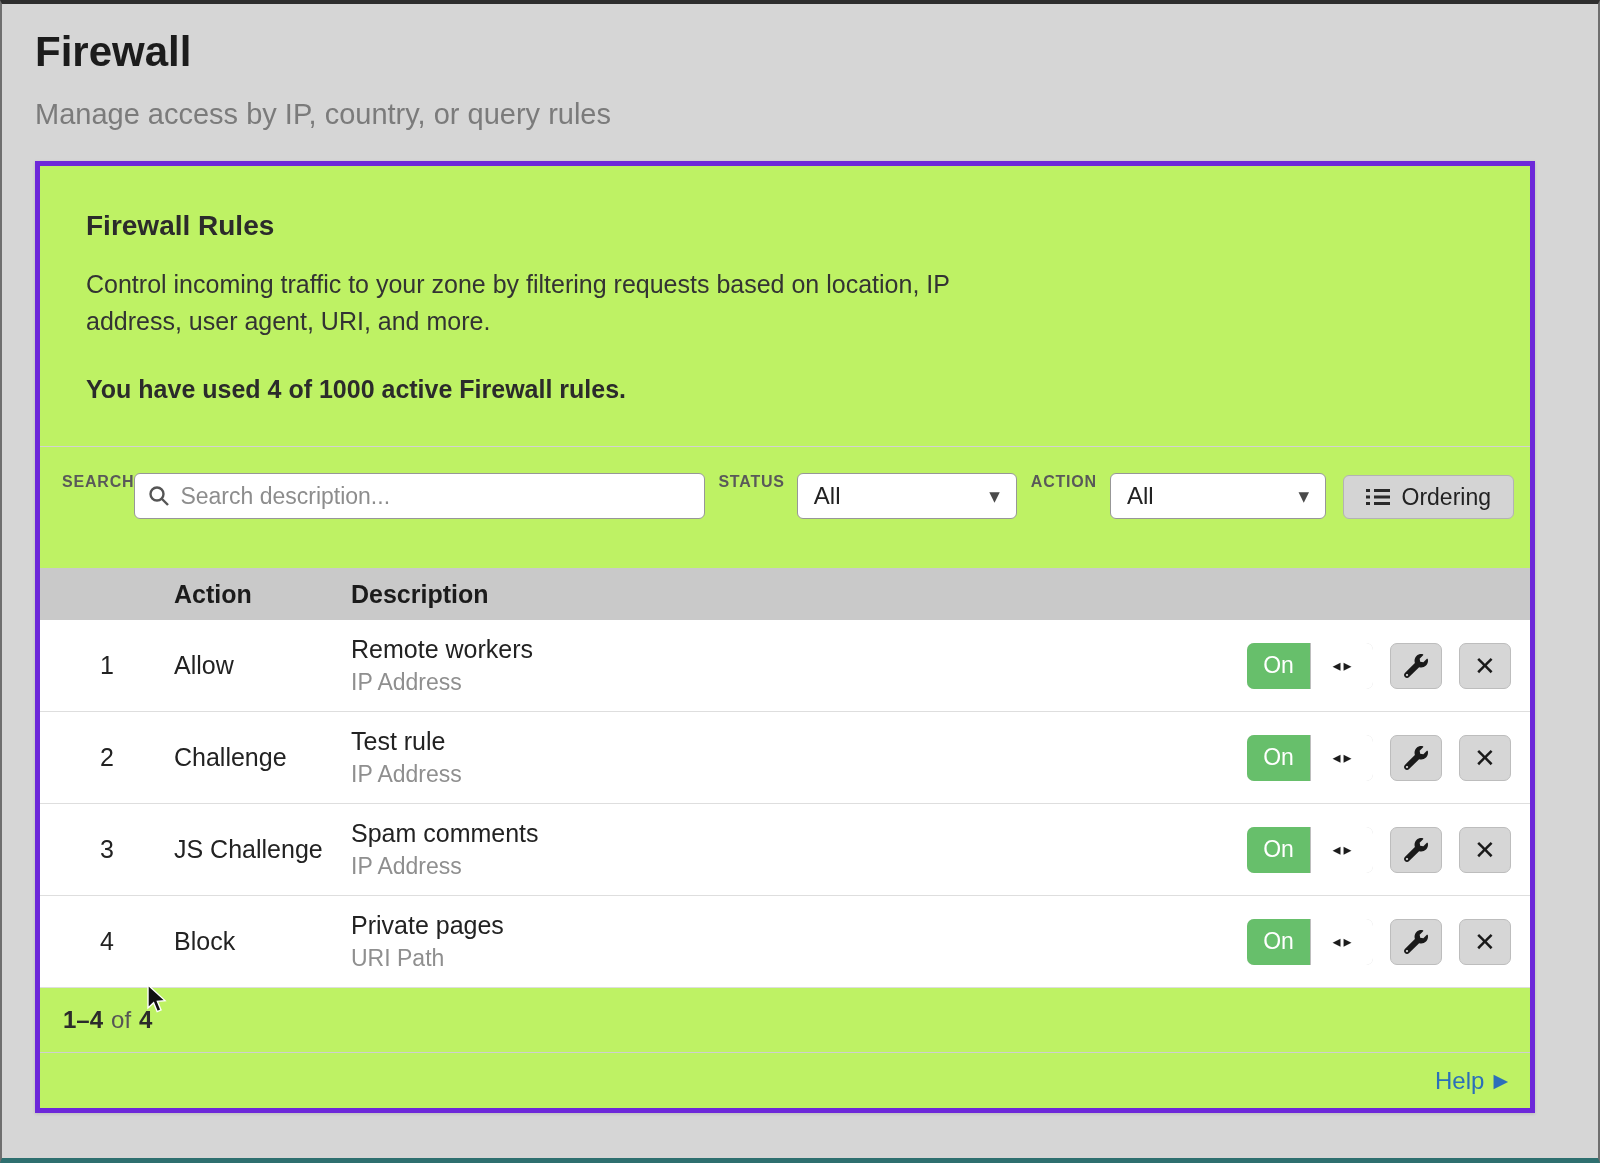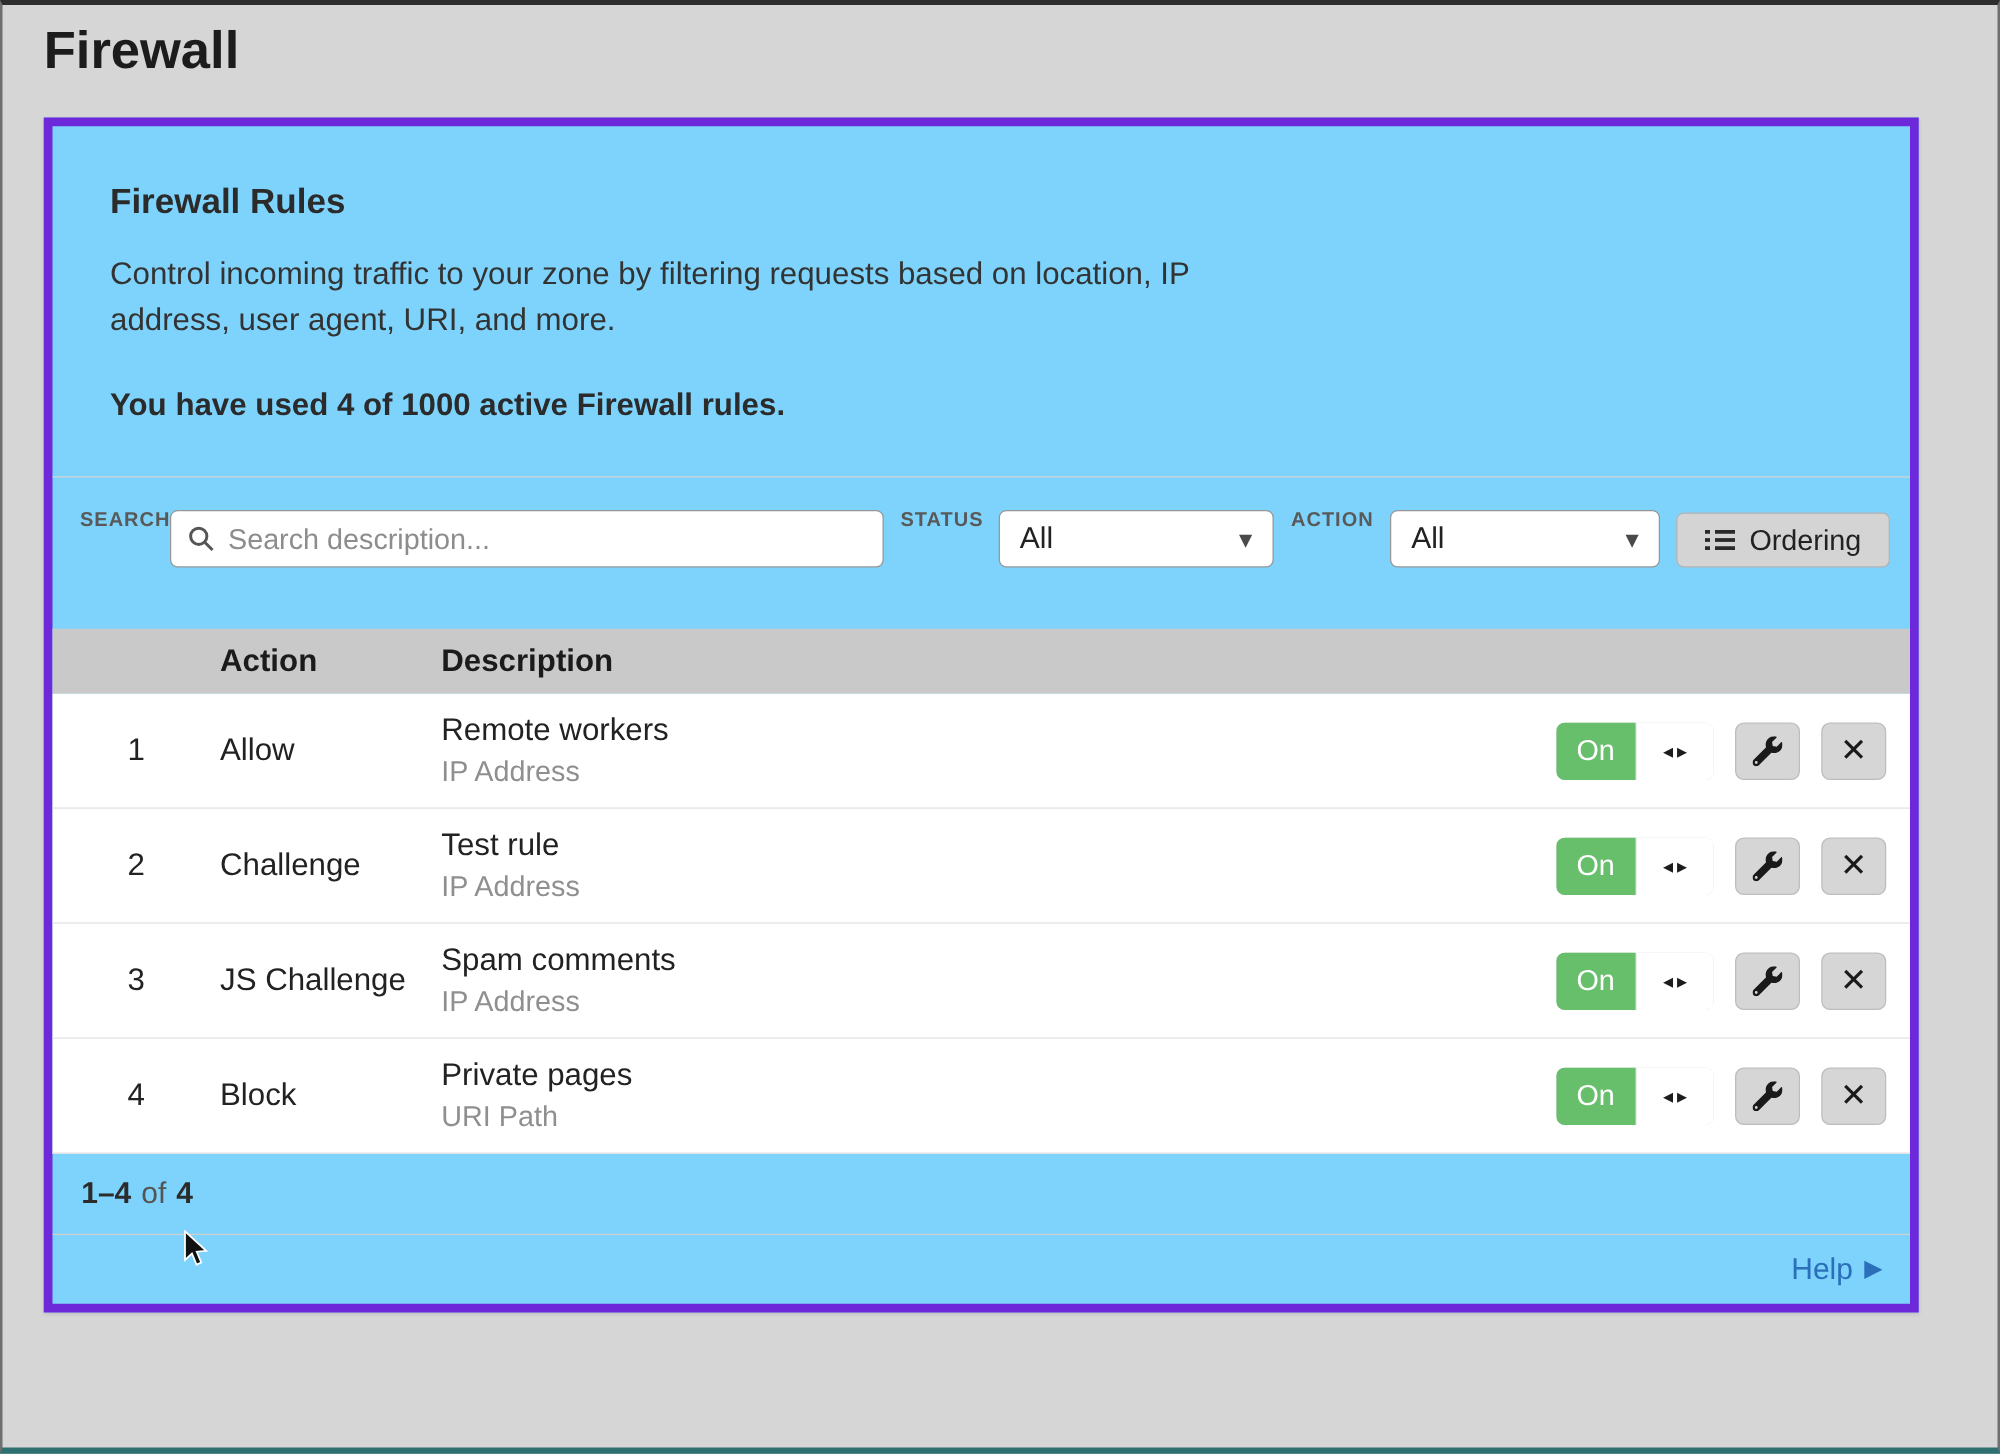--- a/index.html
+++ b/index.html
@@ -8,32 +8,32 @@
     font-family: "Liberation Sans", "DejaVu Sans", sans-serif;
     background: #d6d6d6;
     color: #222;
     overflow: hidden;
     border-top: 4px solid #2e2e2e;
     border-left: 2px solid #6f6f6f;
     border-right: 2px solid #6f6f6f;
     border-bottom: 5px solid #2e6f6f;
     position: relative;
   }
-  .page { padding: 12px 33px 0 33px; }
+  .page { padding: 24px 33px 0 33px; }
 
   
   .page-title { font-size: 42px; font-weight: bold; color: #1c1c1c; line-height: 1.15; }
   .page-subtitle { font-size: 29px; color: #7b7b7b; margin-top: 22px; }
 
   
   .card {
     margin-top: 30px;
     width: 1500px;
-    background: #7dd3fc;
-    border: 7px solid #6d28d9;
+    background: #bef264;
+    border: 5px solid #6d28d9;
     box-shadow: 0 1px 3px rgba(0,0,0,0.12);
   }
 
   
   .card-top { display: flex; border-bottom: 1px solid #d2d2d2; height: 281px; }
   .card-top-left { width: 1055px; padding: 44px 48px 0 46px; }
   .intro-heading { font-size: 28px; font-weight: bold; color: #2b2b2b; }
   .intro-desc { font-size: 25px; color: #333; line-height: 1.45; margin-top: 24px; max-width: 945px; }
   .intro-usage { font-size: 25px; font-weight: bold; color: #2b2b2b; margin-top: 36px; }
   .card-top-right { flex: 1; background: #e9e9e9; display: flex; align-items: center; justify-content: center; }
@@ -102,20 +102,21 @@
   .help-link .help-arrow { font-size: 19px; }
 
   .cursor { position: absolute; left: 144px; top: 980px; pointer-events: none; }
 </style>
 </head>
 <body>
 
 <div class="page">
 
   <div class="page-title">Firewall</div>
+  <div class="page-subtitle">Manage access by IP, country, or query rules</div>
 
   <div class="card">
 
     <div class="card-top">
       <div class="card-top-left">
         <div class="intro-heading">Firewall Rules</div>
         <div class="intro-desc">Control incoming traffic to your zone by filtering requests based on location, IP address, user agent, URI, and more.</div>
         <div class="intro-usage">You have used 4 of 1000 active Firewall rules.</div>
       </div>
     </div>

